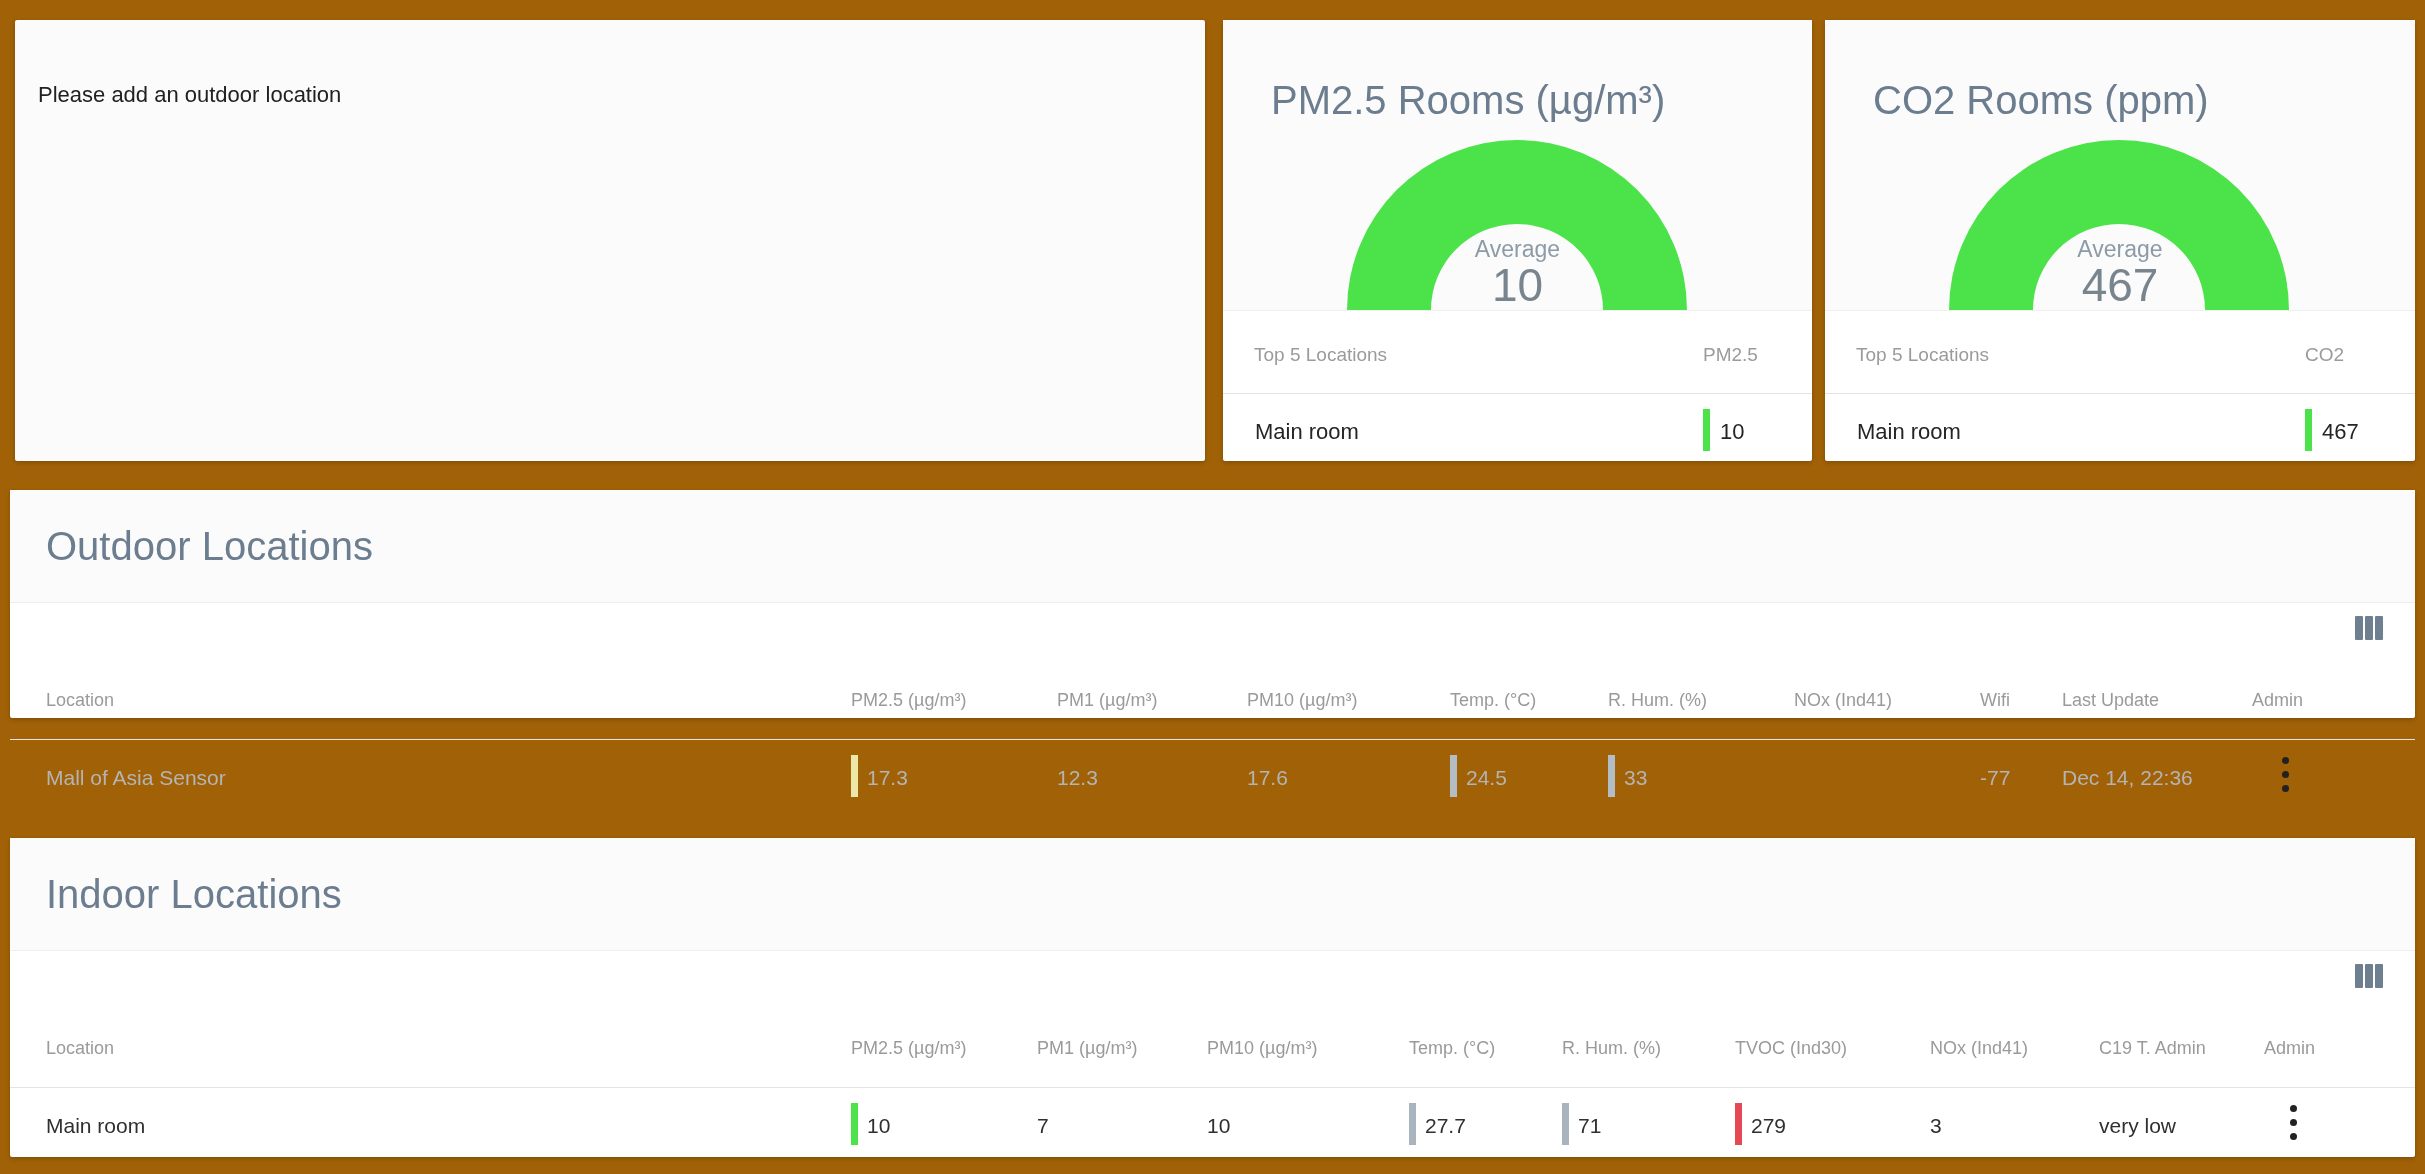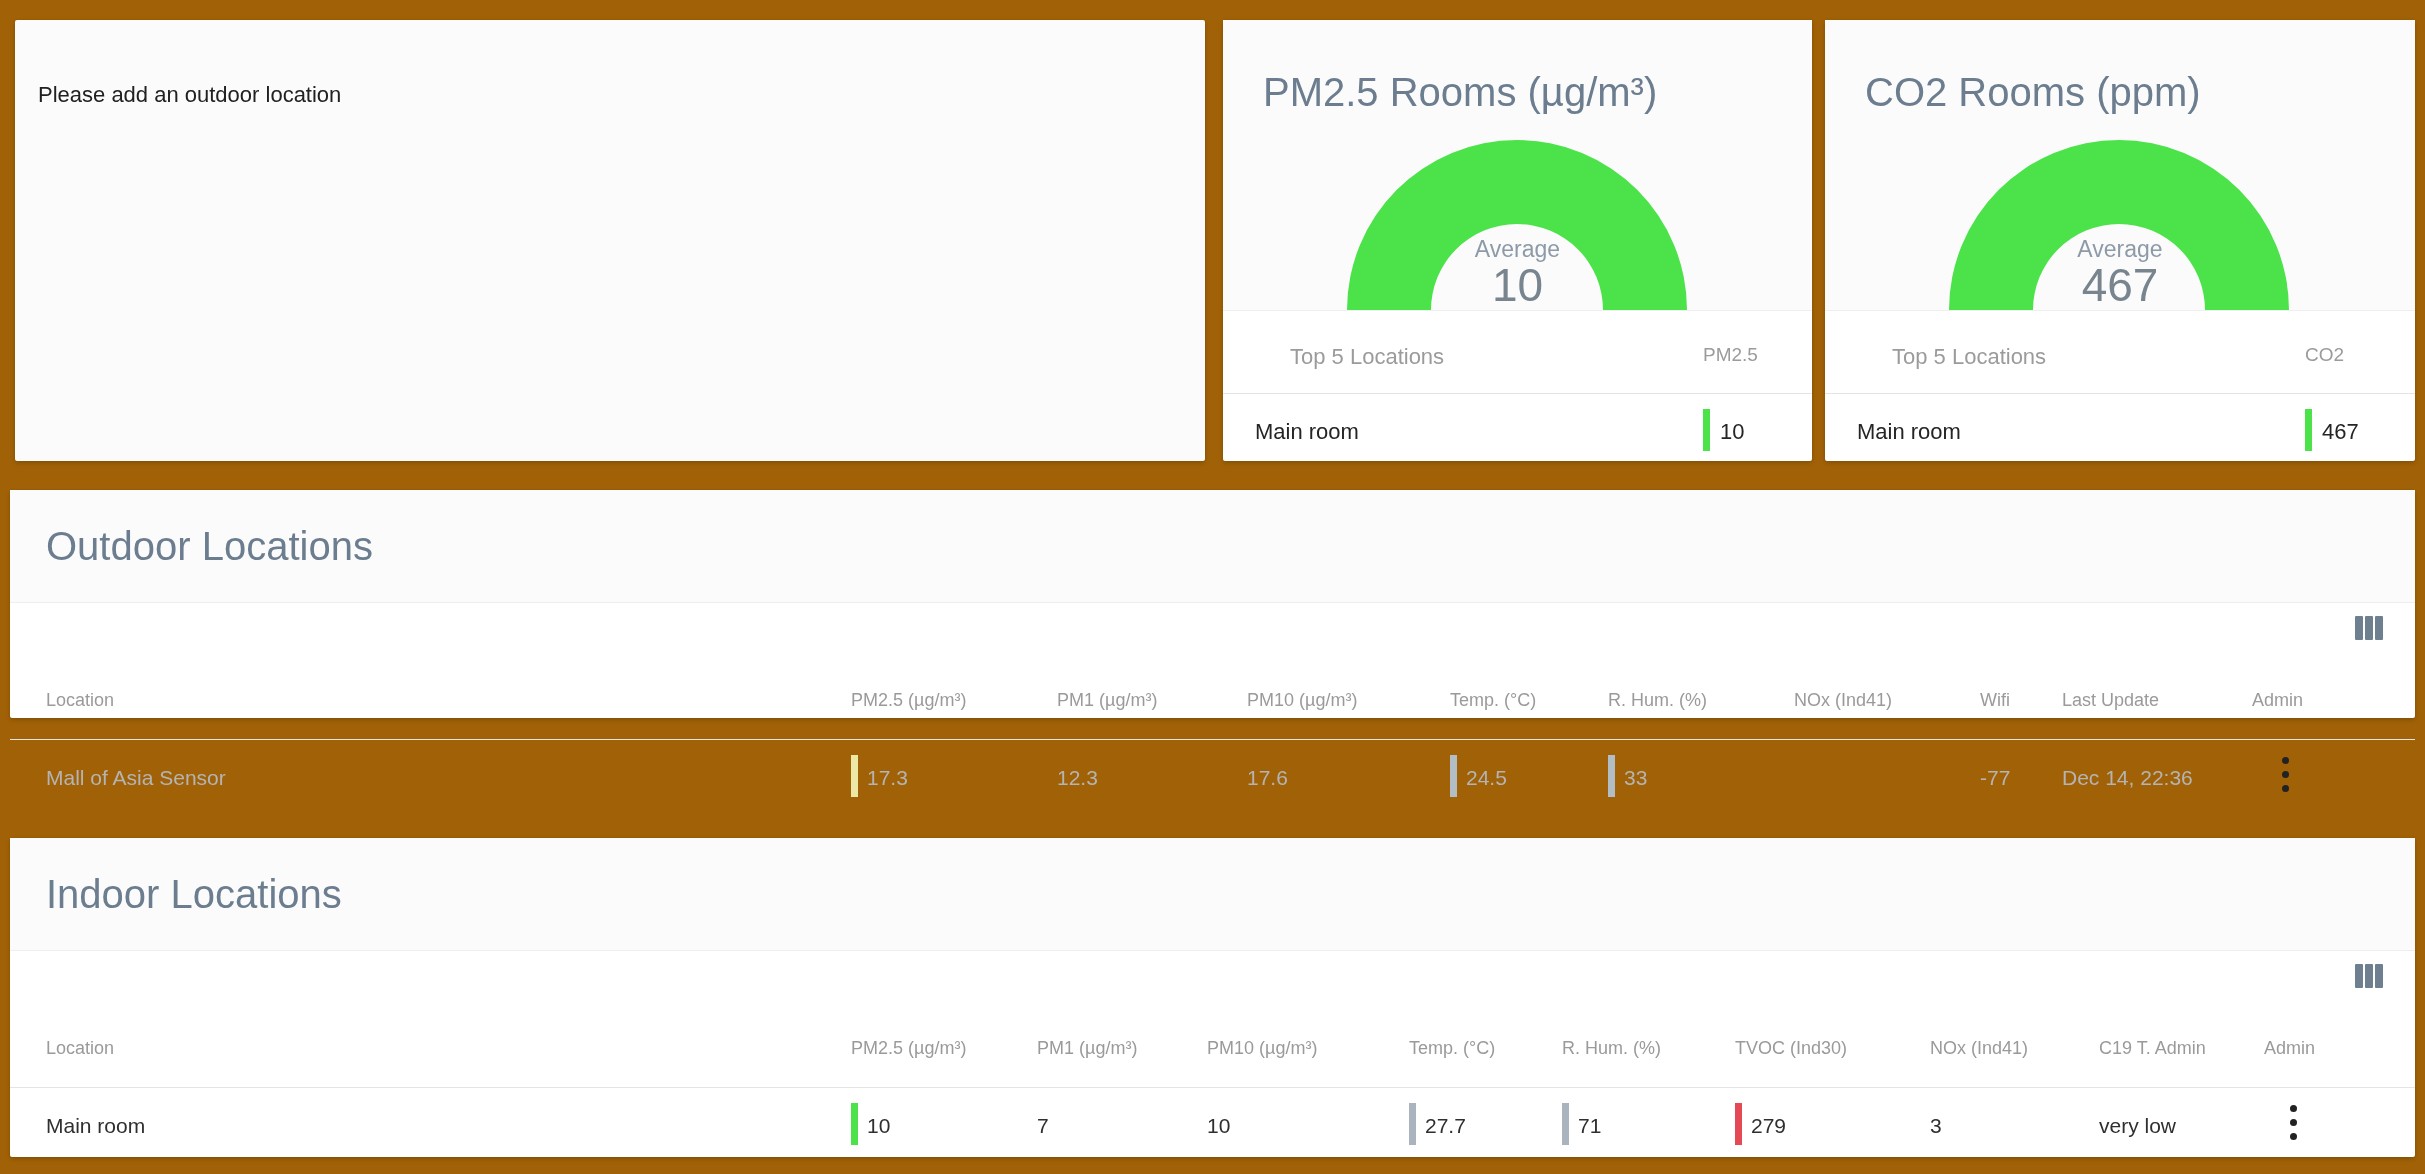--- a/index.html
+++ b/index.html
@@ -6,27 +6,27 @@
   .page{position:relative;width:2425px;height:1174px;background:#a16207;overflow:hidden;
         font-family:Liberation Sans, sans-serif;padding-left:26px;}
   .card,.table-section{position:absolute;background:#ffffff;border-radius:2px;
         box-shadow:0 2px 5px rgba(0,0,0,.18),0 0 2px rgba(0,0,0,.08);}
   
   .placeholder-card{left:15px;top:20px;width:1190px;height:441px;background:#fbfbfb;}
   .ph-msg{position:absolute;left:23px;top:62px;font-size:22px;color:#212121;}
   .gauge-card{top:20px;height:441px;}
   .chart-area{position:absolute;left:0;top:0;right:0;height:290px;background:#fbfbfb;
         border-bottom:1px solid #efefef;overflow:hidden;}
-  .gauge-title{position:absolute;left:32px;top:42px;margin:8px;font-size:40px;font-weight:400;
+  .gauge-title{position:absolute;left:32px;top:42px;margin:16px;font-size:40px;font-weight:400;
         color:#6b7d8f;line-height:1.1;white-space:nowrap;}
   .gauge-svg{position:absolute;left:124px;top:120px;}
   .avg-label{position:absolute;left:0;right:0;top:216px;text-align:center;font-size:23px;color:#8d9aa7;}
   .avg-value{position:absolute;left:0;right:0;top:238px;text-align:center;font-size:46px;color:#78858f;}
   .list-header{position:absolute;left:0;right:0;top:290px;height:83px;}
-  .list-header .lh-left{position:absolute;left:31px;top:34px;font-size:22px;color:#9b9b9b;margin-left:36px;}
+  .list-header .lh-left{position:absolute;left:31px;top:34px;font-size:19px;color:#9b9b9b;}
   .list-header .lh-right{position:absolute;left:480px;top:34px;font-size:19px;color:#9b9b9b;}
   .list-divider{position:absolute;left:0;right:0;top:373px;border-top:1px solid #e4e4e4;}
   .list-row{position:absolute;left:0;right:0;top:374px;height:67px;}
   .list-row .loc{position:absolute;left:32px;top:25px;font-size:22px;color:#252525;}
   .list-row .bar{position:absolute;left:480px;top:15px;width:7px;height:42px;}
   .list-row .val{position:absolute;left:497px;top:25px;font-size:22px;color:#252525;}
   
   .table-section{left:10px;width:2405px;height:320px;}
   .band{position:absolute;left:0;right:0;top:0;height:112px;background:#fbfbfb;border-bottom:1px solid #eeeeee;}
   .band h2{position:absolute;left:36px;top:34px;margin:0;font-size:40px;font-weight:400;color:#6b7d8f;}

